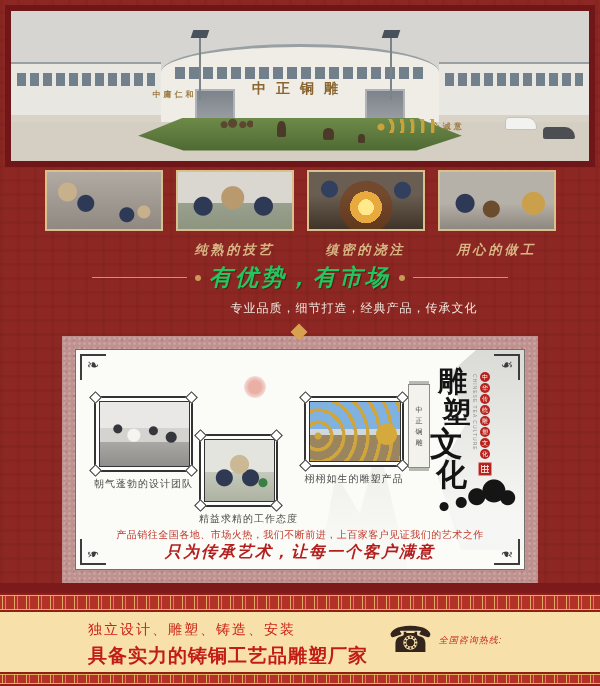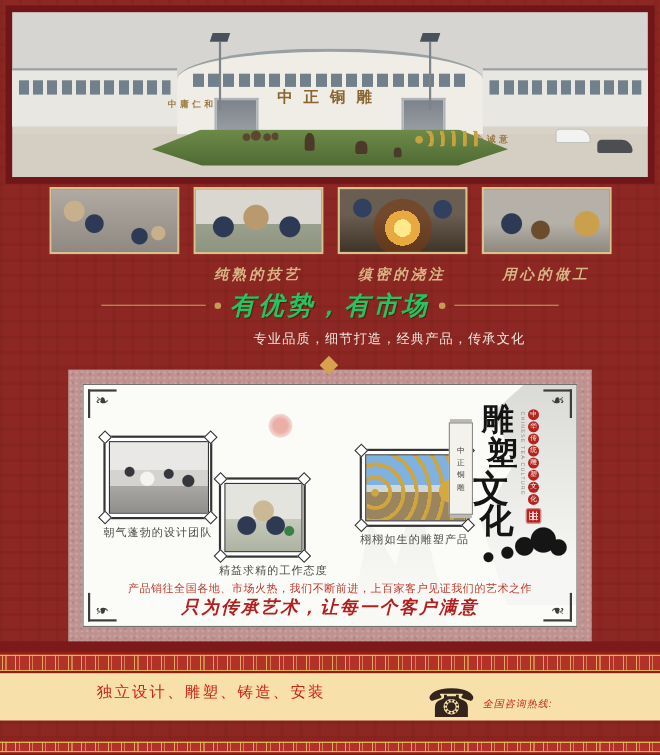--- a/index.html
+++ b/index.html
@@ -160,21 +160,21 @@
       font-family:"Liberation Serif",serif;}
   
   .darkstrip{position:absolute;left:0;top:583px;width:600px;height:10px;background:#7c1a1b;}
   .fret{position:absolute;left:0;width:600px;background-color:#b23227;
       border-top:2px solid #8f2014;border-bottom:2px solid #8f2014;box-sizing:border-box;
       background-image:
         linear-gradient(rgba(230,180,100,.95) 0 1px,transparent 1px calc(100% - 1px),rgba(230,180,100,.95) calc(100% - 1px)),
         repeating-linear-gradient(90deg,transparent 0 2px,rgba(232,182,104,.9) 2px 3px,transparent 3px 5px,rgba(232,182,104,.6) 5px 6px,transparent 6px 12px);}
   .fret.top{top:593px;height:19px;}
   .fret.bottom{top:672px;height:14px;}
-  .footer{position:absolute;left:0;top:612px;width:600px;height:43px;background:#f8e0aa;}
+  .footer{position:absolute;left:0;top:612px;width:600px;height:60px;background:#f8e0aa;}
   .ftext{position:absolute;left:88px;top:9px;}
   .fline1{color:#cc2215;font-size:14px;letter-spacing:2px;}
   .fline2{margin-top:4px;color:#c21c17;font-size:19px;font-weight:bold;letter-spacing:1px;}
   .phonebox{position:absolute;left:388px;top:6px;display:flex;align-items:center;gap:6px;}
   .telicon{font-size:36px;line-height:44px;color:#33241c;}
   .hotlabel{color:#c3291d;font-size:9px;letter-spacing:1px;font-style:italic;}
   .phonenum{margin-top:3px;color:#ad1412;font-size:19px;font-weight:bold;letter-spacing:.5px;
       font-family:"Liberation Sans",sans-serif;}
 </style>
 </head>
@@ -266,21 +266,21 @@
         <div class="frame">
           <span class="knot k1"></span>
           <span class="knot k2"></span>
           <span class="knot k3"></span>
           <span class="knot k4"></span>
           <div class="inner fimg work"></div>
         </div>
         <figcaption class="fcap">精益求精的工作态度</figcaption>
       </figure>
 
-      <figure class="fig" style="left:228px;top:58px;width:100px;margin-left:23px;">
+      <figure class="fig" style="left:228px;top:46px;width:100px;">
         <div class="frame">
           <span class="knot k1"></span>
           <span class="knot k2"></span>
           <span class="knot k3"></span>
           <span class="knot k4"></span>
           <div class="inner fimg buddha"></div>
         </div>
         <figcaption class="fcap">栩栩如生的雕塑产品</figcaption>
       </figure>
 
@@ -313,20 +313,21 @@
       <div class="desc">产品销往全国各地、市场火热，我们不断前进，上百家客户见证我们的艺术之作</div>
       <div class="script">只为传承艺术，让每一个客户满意</div>
     </div>
   </div>
 
   <div class="darkstrip"></div>
   <div class="fret top"></div>
   <div class="footer">
     <div class="ftext">
       <div class="fline1">独立设计、雕塑、铸造、安装</div>
+      <div class="fline2">具备实力的铸铜工艺品雕塑厂家</div>
     </div>
     <div class="phonebox">
       <span class="telicon">☎</span>
       <span>
         <div class="hotlabel">全国咨询热线:</div>
       </span>
     </div>
   </div>
   <div class="fret bottom"></div>
 </div>

